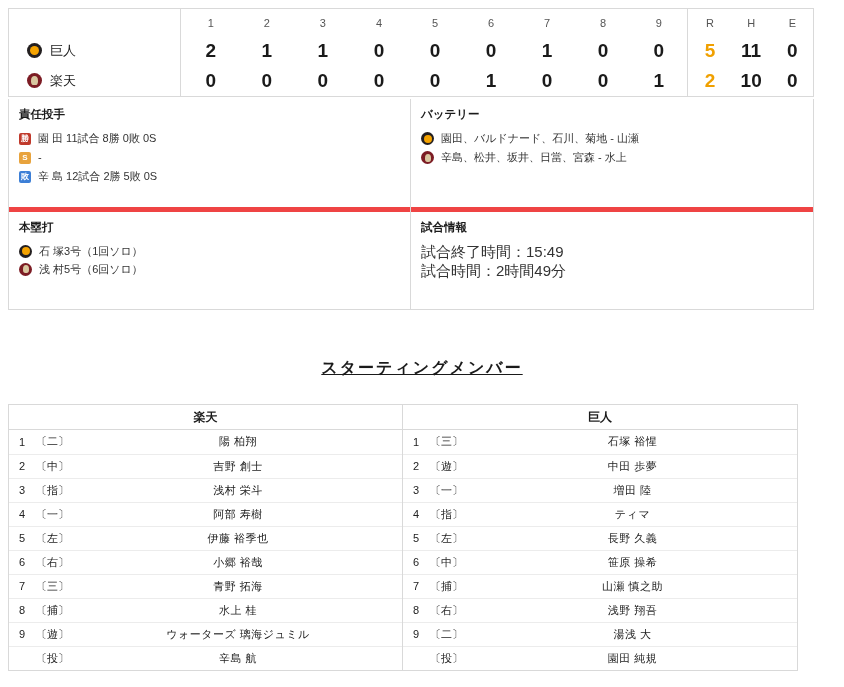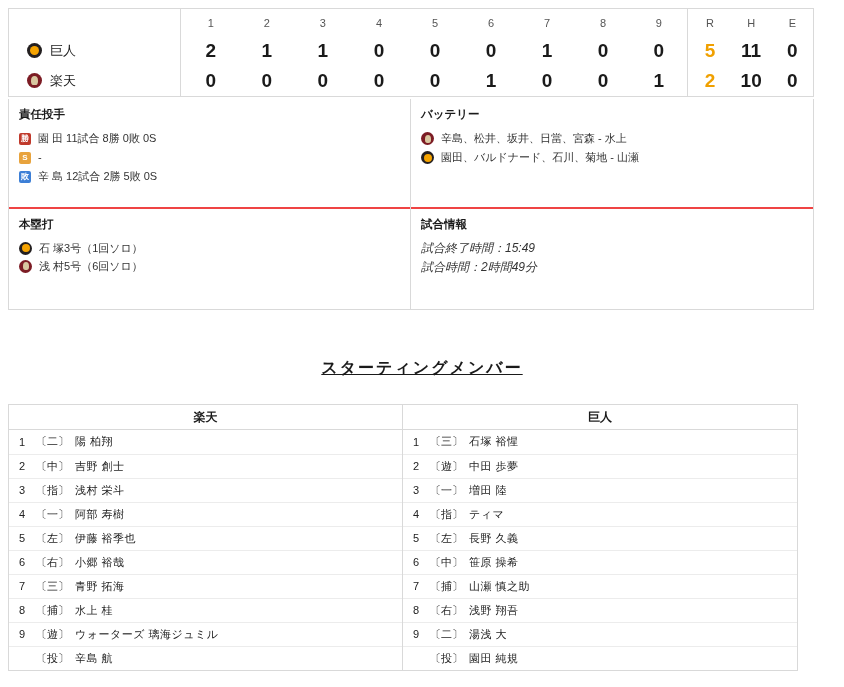--- a/index.html
+++ b/index.html
@@ -83,21 +83,21 @@
 
   
   .panels {
     position: absolute; left: 8px; top: 99px; width: 806px;
     border: 1px solid #d9d9d9; border-top: none;
     display: flex;
   }
   .panel-col { width: 50%; }
   .panel-col.left { border-right: 1px solid #d9d9d9; }
   .block { padding: 8px 10px 10px 10px; }
-  .block + .block { border-top: 2px solid #ef4444; }
+  .block + .block { border-top: 5px solid #ef4444; }
   .block-title {
     font-size: 11.5px; font-weight: bold; margin-bottom: 7px;
   }
   .line {
     font-size: 11px; line-height: 19px; color: #333;
     white-space: nowrap; display: flex; align-items: center;
   }
   .sq {
     display: inline-block; width: 12px; height: 12px;
     margin-right: 7px; flex: none; border-radius: 2px;
@@ -116,21 +116,21 @@
     content: ""; position: absolute; left: 2.5px; top: 2.5px;
     width: 8px; height: 8px; border-radius: 50%; background: #f5a300;
   }
   .mini-logo.e { background: #7c1c24; }
   .mini-logo.e::after {
     content: ""; position: absolute; left: 3.5px; top: 2.5px;
     width: 6px; height: 8px; border-radius: 50% 50% 40% 40%; background: #d9c7a0;
   }
   .hr-block .line { line-height: 18px; }
   .indent { padding-left: 20px; }
-  .info-line { font-size: 12px; line-height: 19px; color: #333; font-style: italic; }
+  .info-line { font-size: 15px; line-height: 19px; color: #333; }
 
   
   .sm-title {
     position: absolute; left: 0; top: 358px; width: 844px;
     text-align: center; font-size: 16px; font-weight: bold;
     letter-spacing: 2px;
     text-decoration: underline;
   }
   .lineups {
     position: absolute; left: 8px; top: 404px; width: 790px;
@@ -145,21 +145,21 @@
     border-bottom: 1px solid #d9d9d9;
   }
   table.lu { width: 100%; border-collapse: collapse; table-layout: fixed; }
   table.lu td {
     height: 24px; font-size: 11px; color: #222;
     border-top: 1px solid #ececec; vertical-align: middle;
   }
   table.lu tr:first-child td { border-top: none; }
   .lu-no { width: 26px; text-align: center; color: #555; font-size: 10px; }
   .lu-pos { width: 36px; text-align: left; font-size: 10.5px; color: #333; }
-  .lu-name { padding-left: 4px; letter-spacing: 0.5px; }
+  .lu-name { padding-left: 4px; letter-spacing: 0.5px; text-align: center; }
 </style>
 </head>
 <body>
 
 <div class="page">
 
   <div class="scorebox">
     <table class="score">
       <colgroup>
         <col class="teamcol">
@@ -269,26 +269,26 @@
         </div>
       </div>
 
     </div>
 
     <div class="panel-col">
 
       <div class="block" style="height:108px">
         <div class="block-title">バッテリー</div>
         <div class="line">
+          <span class="mini-logo g"></span>
+          <span>園田、バルドナード、石川、菊地 - 山瀬</span>
+        </div>
+        <div class="line">
           <span class="mini-logo e"></span>
           <span>辛島、松井、坂井、日當、宮森 - 水上</span>
-        </div>
-        <div class="line">
-          <span class="mini-logo g"></span>
-          <span>園田、バルドナード、石川、菊地 - 山瀬</span>
         </div>
       </div>
 
       <div class="block" style="height:102px">
         <div class="block-title">試合情報</div>
         <div class="info-line">試合終了時間：15:49</div>
         <div class="info-line">試合時間：2時間49分</div>
       </div>
 
     </div>

